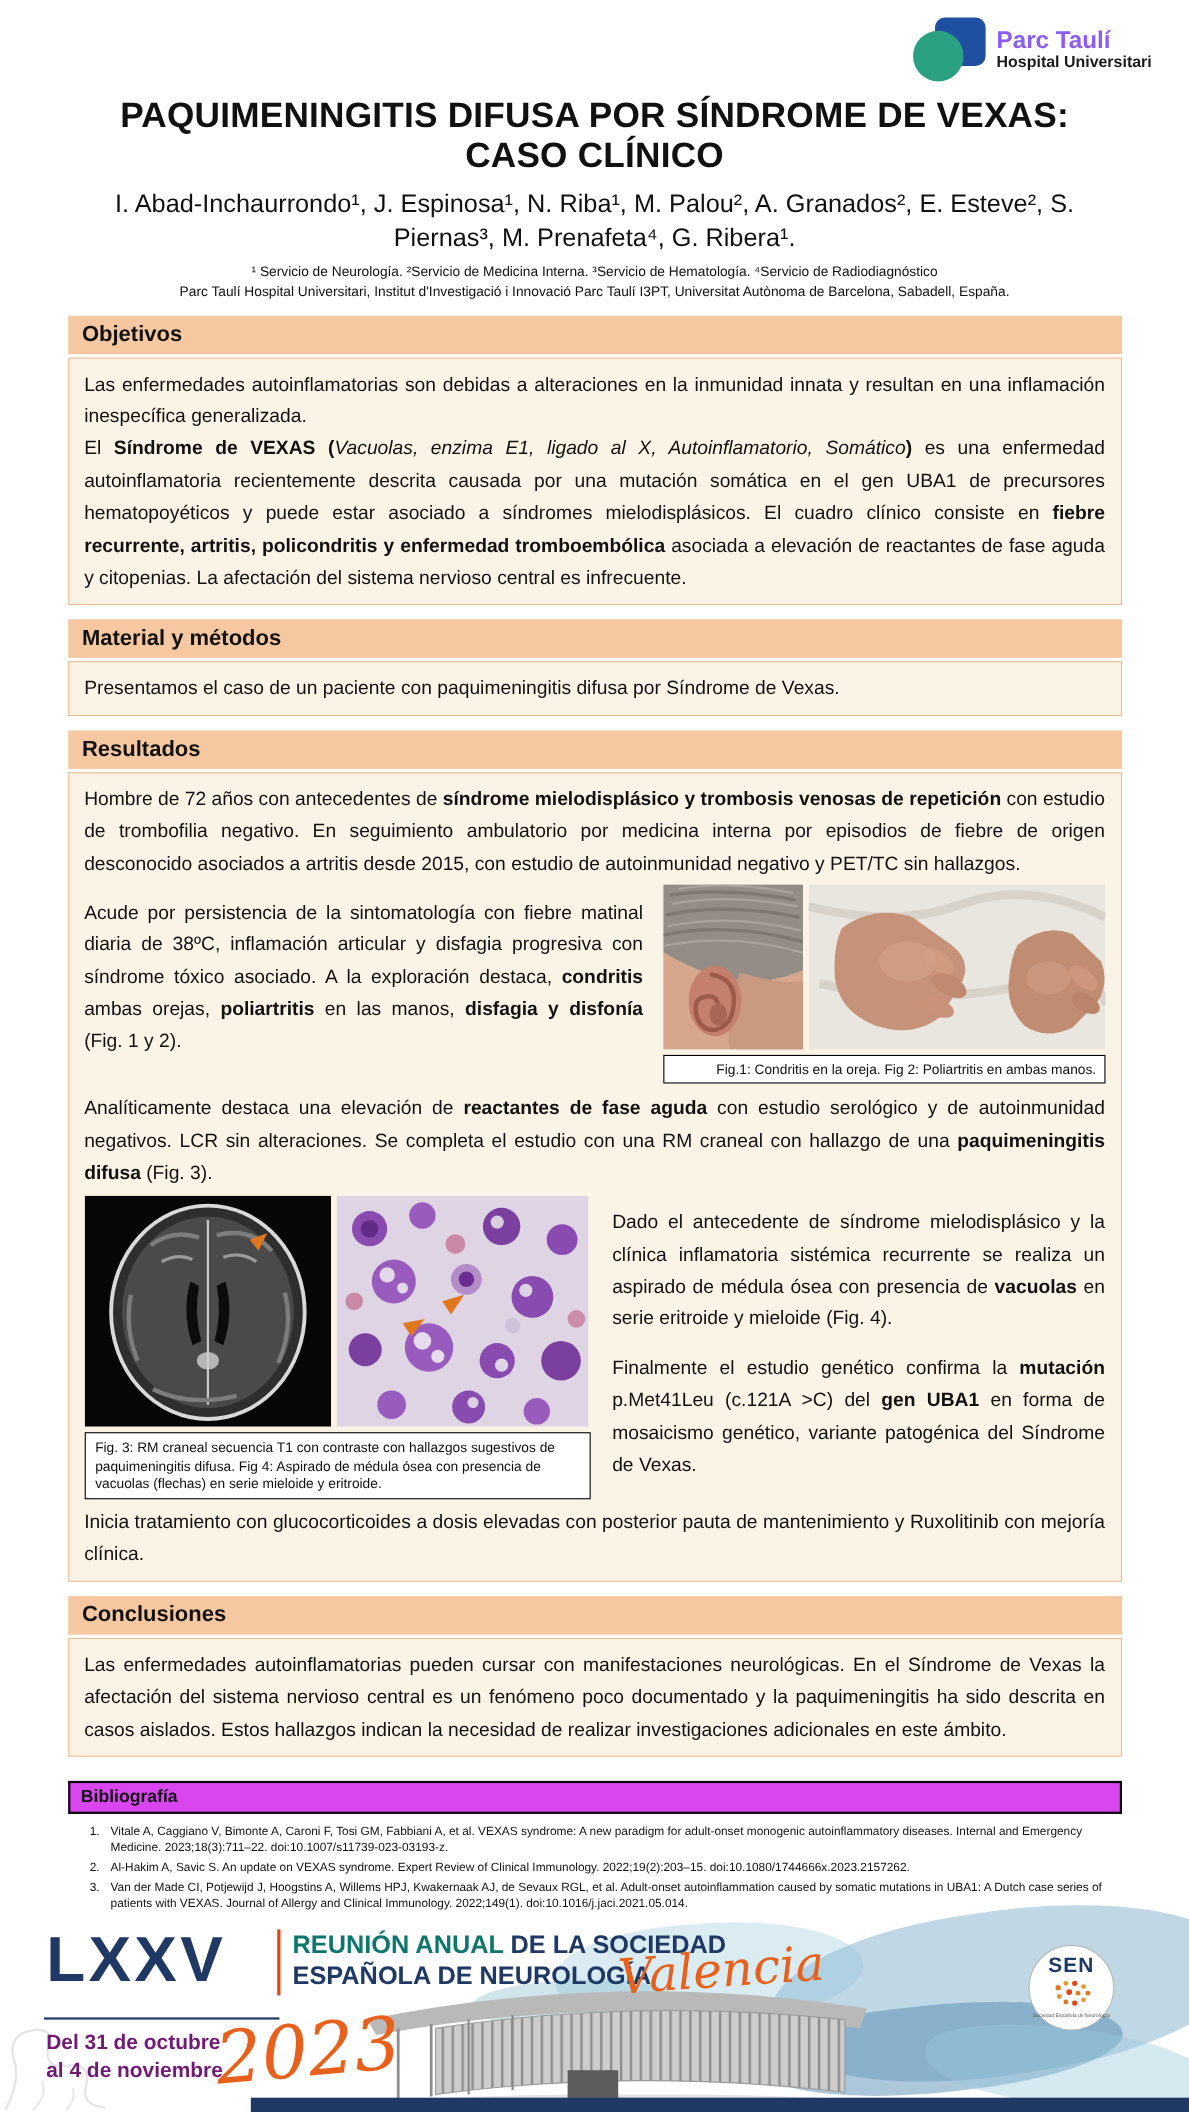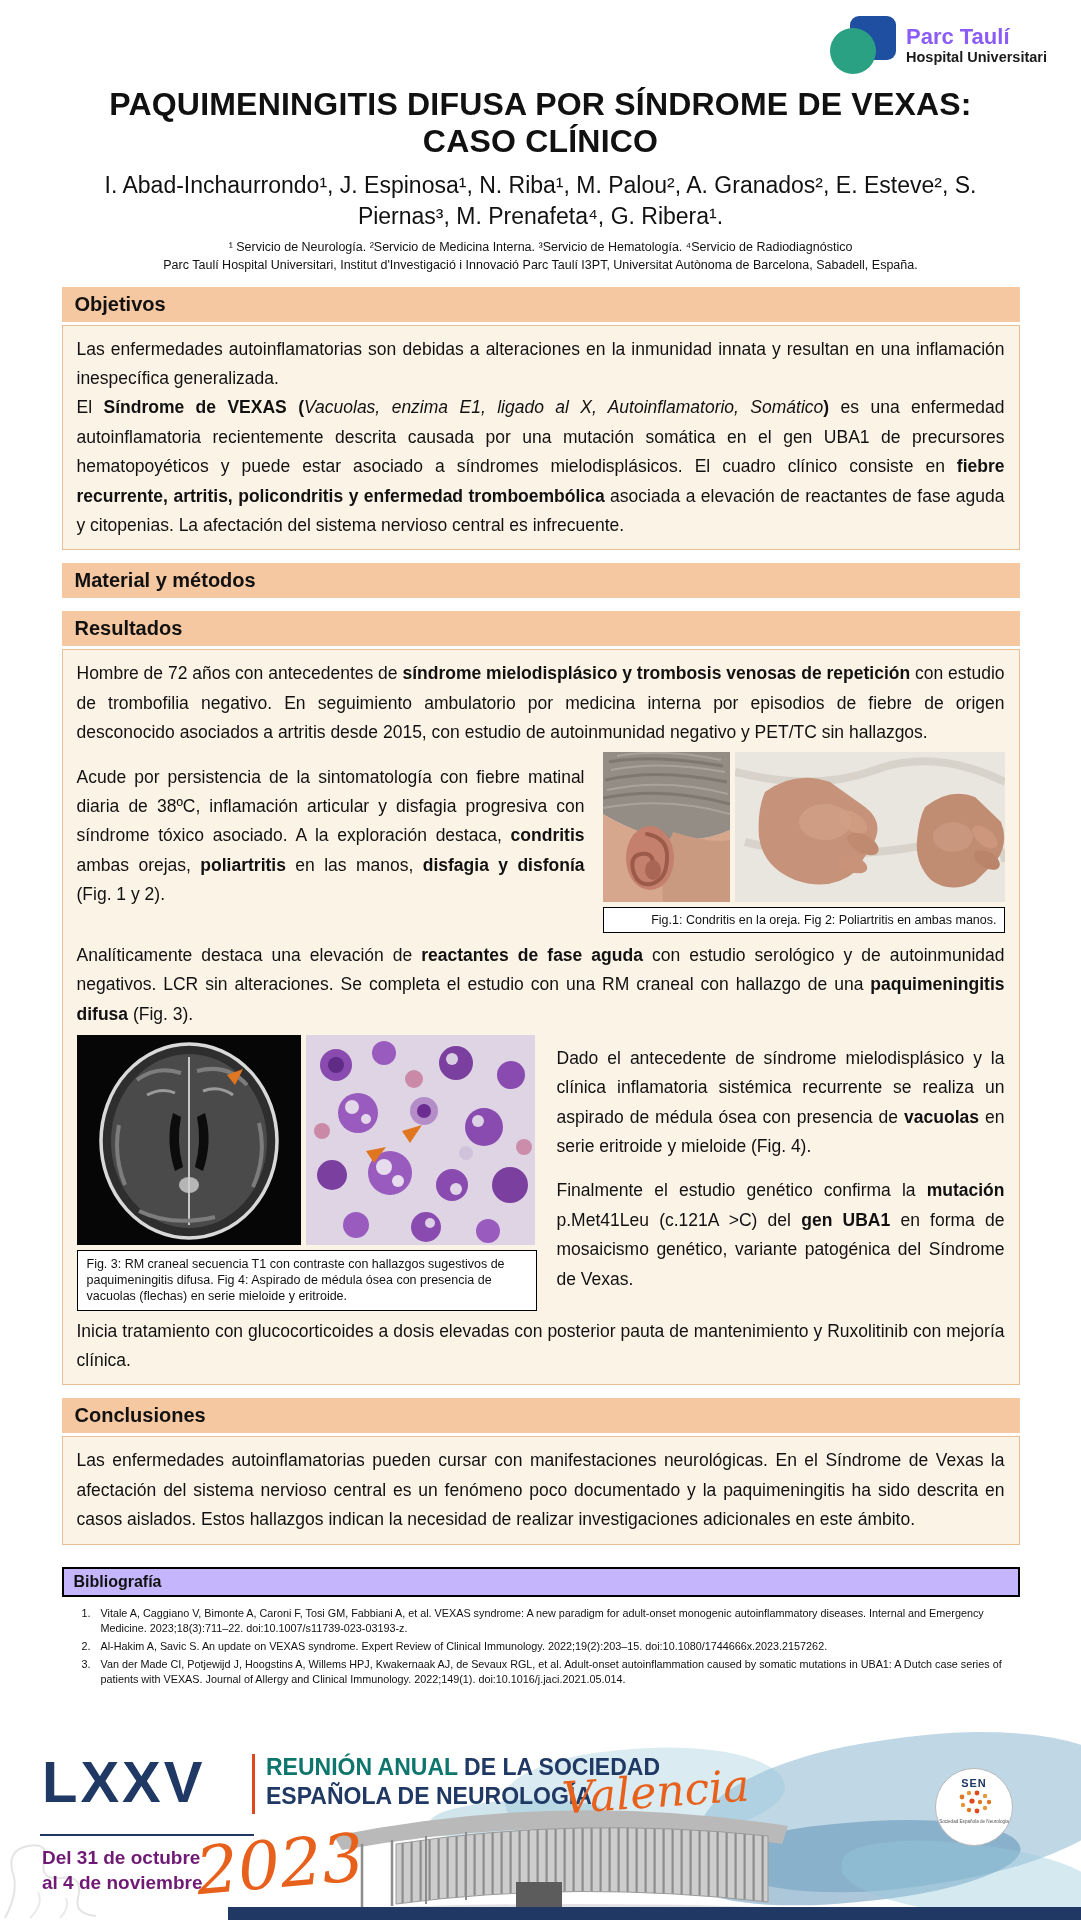--- a/index.html
+++ b/index.html
@@ -36,21 +36,21 @@
   .fig-right{float:right;width:402px;margin:4px 0 8px 18px;}
   .fig-left{float:left;width:460px;margin:6px 20px 6px 0;}
   .imgs{display:flex;gap:5px;}
   figcaption{border:1px solid #000;background:#fff;font-size:12.5px;line-height:1.3;
              padding:4px 7px;margin-top:5px;text-align:right;font-weight:normal;}
   .fig-left figcaption{text-align:left;padding:5px 9px;}
   .imgs svg{display:block;}
 
   
   .bib{margin-top:22px;}
-  .bib-head{border:2px solid #000;background:#c4b5fd;font-weight:bold;font-size:16px;padding:4px 10px;}
+  .bib-head{border:2px solid #000;background:#d946ef;font-weight:bold;font-size:16px;padding:4px 10px;}
   .bib ol{margin:9px 0 0;padding-left:32px;font-size:10.8px;line-height:1.4;}
   .bib li{padding-left:7px;margin-bottom:3px;}
 
   
   .footer{position:absolute;left:0;bottom:0;width:1081px;height:178px;background:#fff;}
   .wb{position:absolute;border-radius:45% 60% 50% 55%;}
   .wb1{right:-50px;top:-6px;width:430px;height:150px;background:rgba(105,160,195,.42);transform:rotate(-9deg);}
   .wb2{right:60px;top:80px;width:330px;height:80px;background:rgba(70,130,170,.45);transform:rotate(-6deg);}
   .wb3{left:505px;top:6px;width:280px;height:92px;background:rgba(140,195,215,.32);transform:rotate(-5deg);}
   .wb4{left:430px;top:58px;width:180px;height:40px;background:rgba(120,180,200,.35);transform:rotate(-4deg);}
@@ -61,21 +61,21 @@
   .or{color:#0f766e;} .nv{color:#1f3864;}
   .hline{position:absolute;left:40px;top:92px;width:214px;height:2px;background:#1f3864;}
   .dates{position:absolute;left:42px;top:104px;font-size:19px;font-weight:bold;color:#701a75;line-height:1.3;}
   .year{position:absolute;left:196px;top:84px;font-size:66px;color:#e8611c;
         font-family:"DejaVu Serif",serif;font-style:italic;transform:rotate(-5deg);}
   .city{position:absolute;left:562px;top:24px;font-size:44px;color:#e8611c;
         font-family:"DejaVu Serif",serif;font-style:italic;transform:rotate(-4deg);}
   .building{position:absolute;left:326px;top:44px;}
   .sen{position:absolute;right:68px;top:26px;width:78px;height:78px;background:#fff;border:1.5px solid #b9b9b9;
        border-radius:50%;text-align:center;box-sizing:border-box;padding-top:8px;}
-  .sen-t{font-size:11px;font-weight:bold;color:#1f3864;letter-spacing:1px;}
+  .sen-t{font-size:19px;font-weight:bold;color:#1f3864;letter-spacing:1px;}
   .sen-sub{font-size:4.6px;color:#555;line-height:1.2;}
   .navy-bar{position:absolute;left:228px;right:0;bottom:0;height:13px;background:#1f3864;}
   .map-sketch{position:absolute;left:0;bottom:0;opacity:.55;}
 </style>
 </head>
 <body>
 
 <div class="poster">
 
   <div class="logo">
@@ -100,20 +100,23 @@
     <section>
       <div class="sec-head">Objetivos</div>
       <div class="sec-body">
         <p><span>Las enfermedades autoinflamatorias son debidas a alteraciones en la inmunidad innata y resultan en una inflamación inespecífica generalizada.</span></p>
         <p><span>El </span><span style="font-weight: 700;">Síndrome de VEXAS (</span><span style="font-style: italic;">Vacuolas, enzima E1, ligado al X, Autoinflamatorio, Somático</span><span style="font-weight: 700;">)</span><span> es una enfermedad autoinflamatoria recientemente descrita causada por una mutación somática en el gen UBA1 de precursores hematopoyéticos y puede estar asociado a síndromes mielodisplásicos. El cuadro clínico consiste en </span><span style="font-weight: 700;">fiebre recurrente, artritis, policondritis y enfermedad tromboembólica</span><span> asociada a elevación de reactantes de fase aguda y citopenias. La afectación del sistema nervioso central es infrecuente.</span></p>
       </div>
     </section>
 
     <section>
       <div class="sec-head">Material y métodos</div>
+      <div class="sec-body">
+        <p><span>Presentamos el caso de un paciente con paquimeningitis difusa por Síndrome de Vexas.</span></p>
+      </div>
     </section>
 
     <section>
       <div class="sec-head">Resultados</div>
       <div class="sec-body">
         <p><span>Hombre de 72 años con antecedentes de </span><span style="font-weight: 700;">síndrome mielodisplásico y trombosis venosas de repetición</span><span> con estudio de trombofilia negativo. En seguimiento ambulatorio por medicina interna por episodios de fiebre de origen desconocido asociados a artritis desde 2015, con estudio de autoinmunidad negativo y PET/TC sin hallazgos.</span></p>
 
         <figure class="fig-right">
           <div class="imgs">
 

